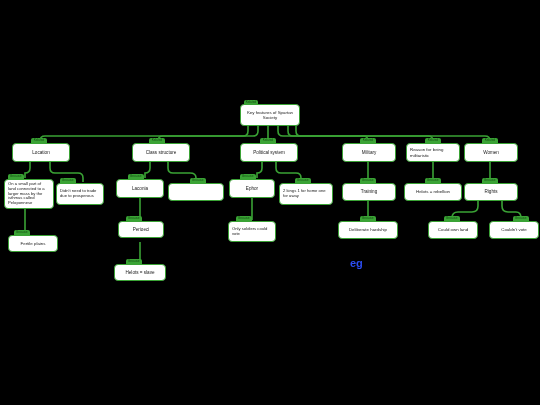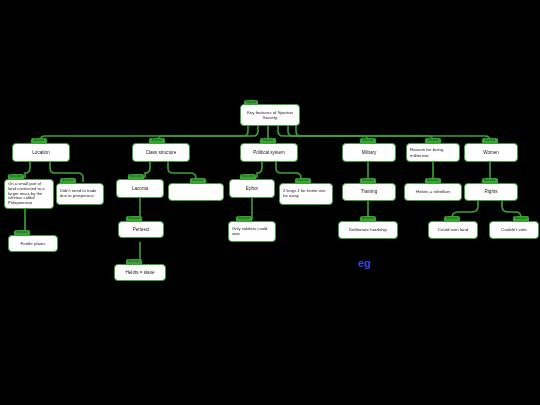--- a/index.html
+++ b/index.html
@@ -120,15 +120,15 @@
 
   <div class="badge" style="left:482px;top:178px;width:16px;">Because</div>
   <div class="node" style="left:464px;top:183px;width:54px;height:18px;font-size:4.6px;">Rights</div>
 
   <div class="badge" style="left:444px;top:216px;width:16px;">Because</div>
   <div class="node" style="left:428px;top:221px;width:50px;height:18px;font-size:4.4px;">Could own land</div>
 
   <div class="badge" style="left:513px;top:216px;width:16px;">Because</div>
   <div class="node" style="left:489px;top:221px;width:50px;height:18px;font-size:4.4px;">Couldn't vote</div>
 
-  <div class="eg" style="left:358px;top:257px;">eg</div>
+  <div class="eg" style="left:350px;top:257px;">eg</div>
 
 </div>
 
 </body></html>

